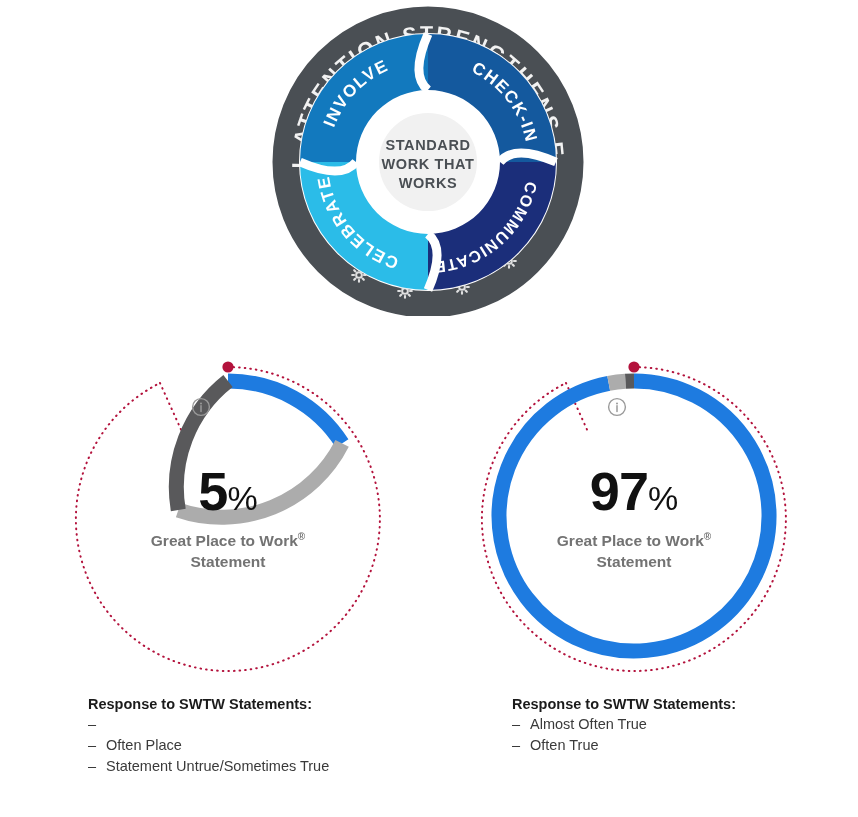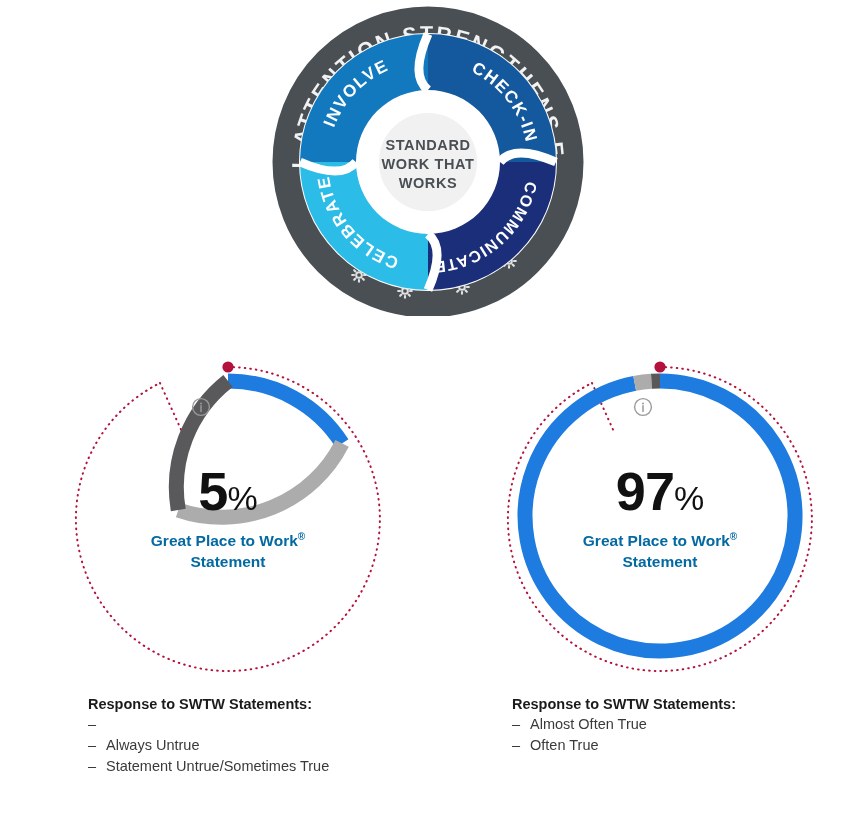--- a/index.html
+++ b/index.html
@@ -10,35 +10,35 @@
   }
   .stage{position:absolute;left:0;top:0;width:858px;height:817px;}
 
   
   #logo-wheel{position:absolute;left:268px;top:4px;width:320px;height:312px;}
   #logo-wheel svg{display:block;width:320px;height:312px;}
 
   
   .donut-card{position:absolute;top:336px;width:360px;height:368px;}
   #donut-card-left{left:48px;}
-  #donut-card-right{left:480px;}
+  #donut-card-right{left:454px;}
   .donut-card svg{display:block;width:360px;height:368px;}
 
   .donut-center{
     position:absolute;left:0;right:0;top:128px;text-align:center;
     pointer-events:none;
   }
   .donut-pct{
     font-size:54px;font-weight:700;letter-spacing:-1px;line-height:1;
     color:#111111;
   }
   .donut-pct .sym{font-size:34px;font-weight:500;letter-spacing:0;}
   .donut-label{
     margin-top:12px;font-size:15.5px;font-weight:700;line-height:1.34;
-    color:#0369a1;
+    color:#737373;
   }
   .donut-label .reg{font-size:10px;vertical-align:super;}
 
   
   .legend{position:absolute;top:696px;}
   #legend-left{left:88px;}
   #legend-right{left:512px;}
   .legend-title{font-size:14.5px;font-weight:700;color:#1b1b1b;margin:0 0 2px 0;}
   .legend-list{list-style:none;margin:0;padding:0;}
   .legend-item{
@@ -241,21 +241,21 @@
   </div>
 
   <div class="legend" id="legend-left">
     <p class="legend-title">Response to SWTW Statements:</p>
     <ul class="legend-list">
       <li class="legend-item">
         <span class="legend-dash">–</span>
       </li>
       <li class="legend-item">
         <span class="legend-dash">–</span>
-        <span>Always Untrue</span>
+        <span>Often Place</span>
       </li>
       <li class="legend-item">
         <span class="legend-dash">–</span>
         <span>Statement Untrue/Sometimes True</span>
       </li>
     </ul>
   </div>
 
   <div class="legend" id="legend-right">
     <p class="legend-title">Response to SWTW Statements:</p>

